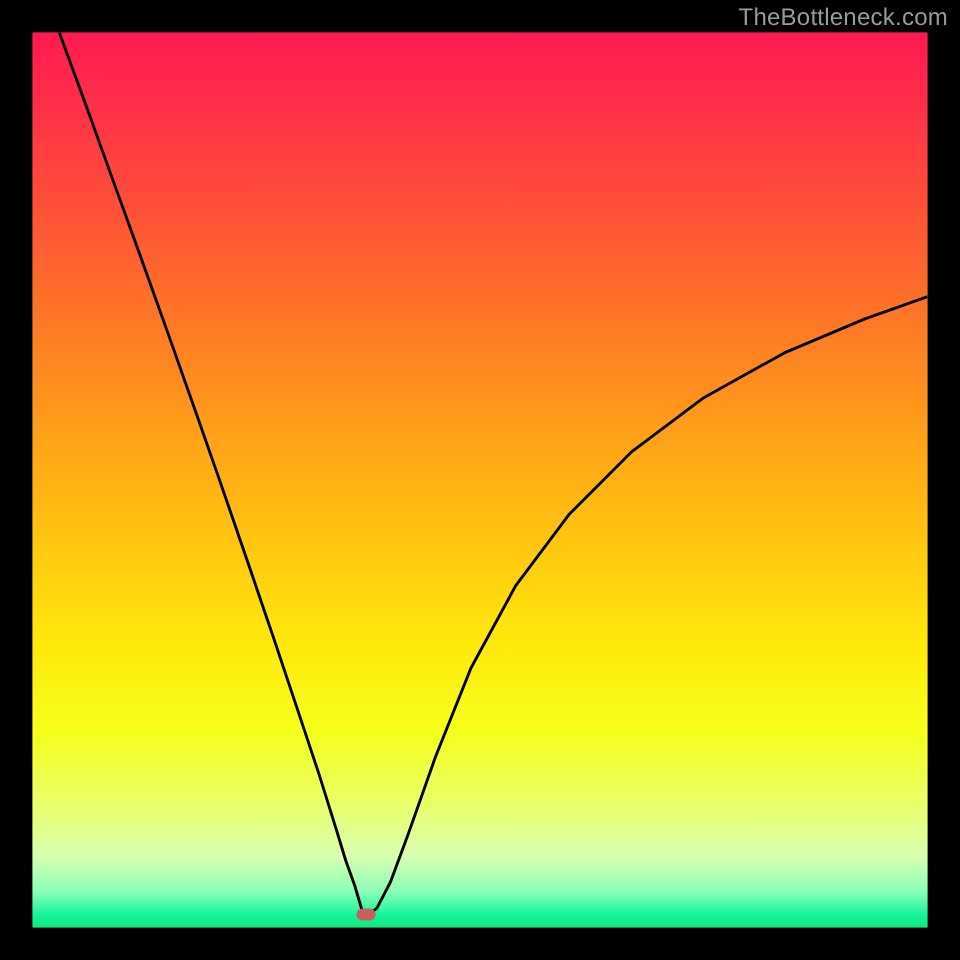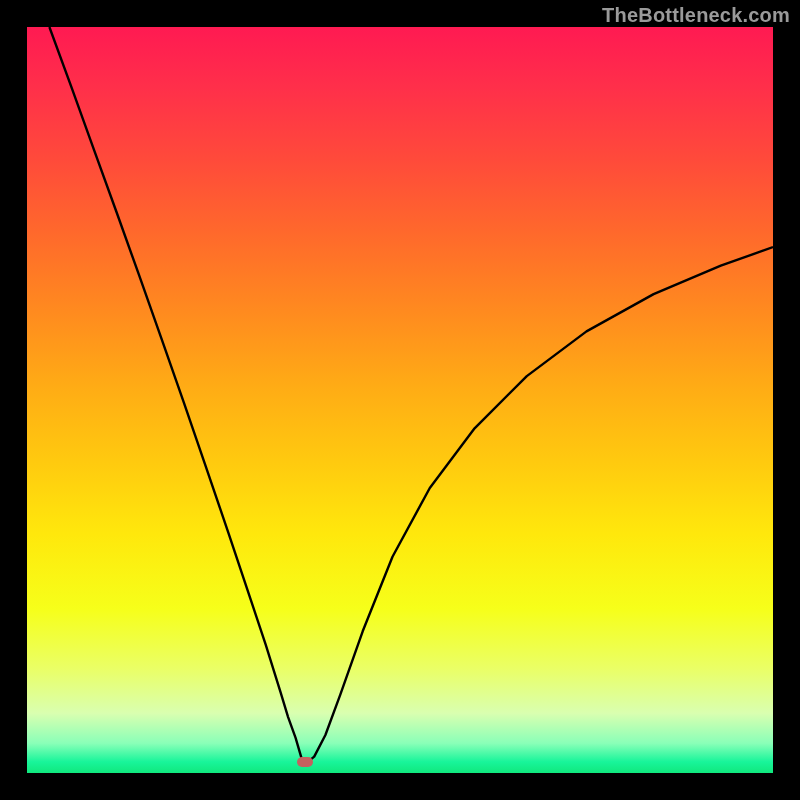--- a/index.html
+++ b/index.html
@@ -53,21 +53,21 @@
     border-radius: 5px;
     transform: translate(-50%, -50%);
   }
 
   .watermark {
     position: absolute;
     top: 4px;
     right: 10px;
     color: #9a9a9a;
     font-size: 20px;
-    font-weight: 700;
+    font-weight: 400;
     letter-spacing: 0.2px;
     text-align: center;
   }
 </style>
 </head>
 <body>
 
 <div class="outer">
 
   <div class="plot-area"></div>

